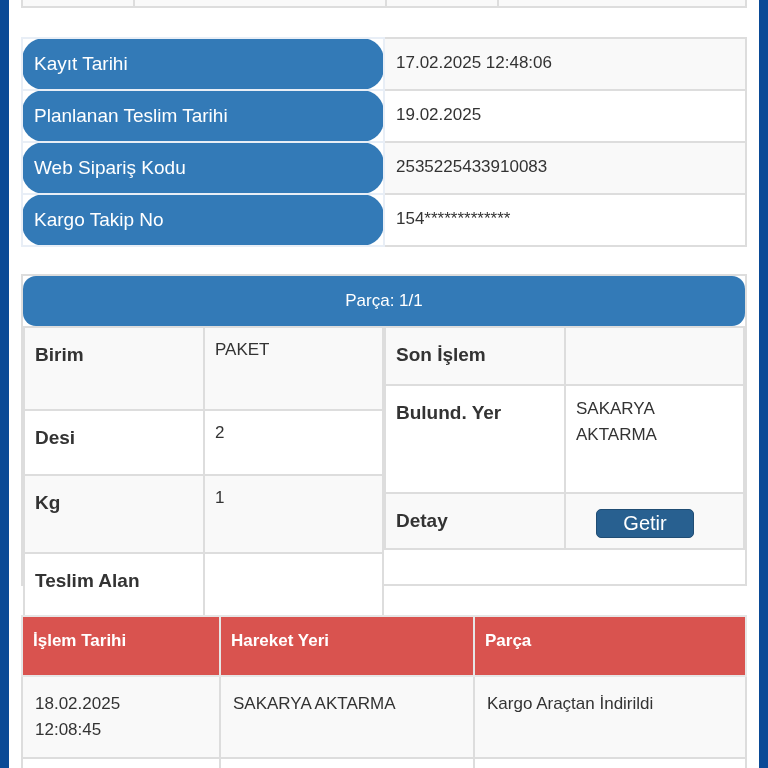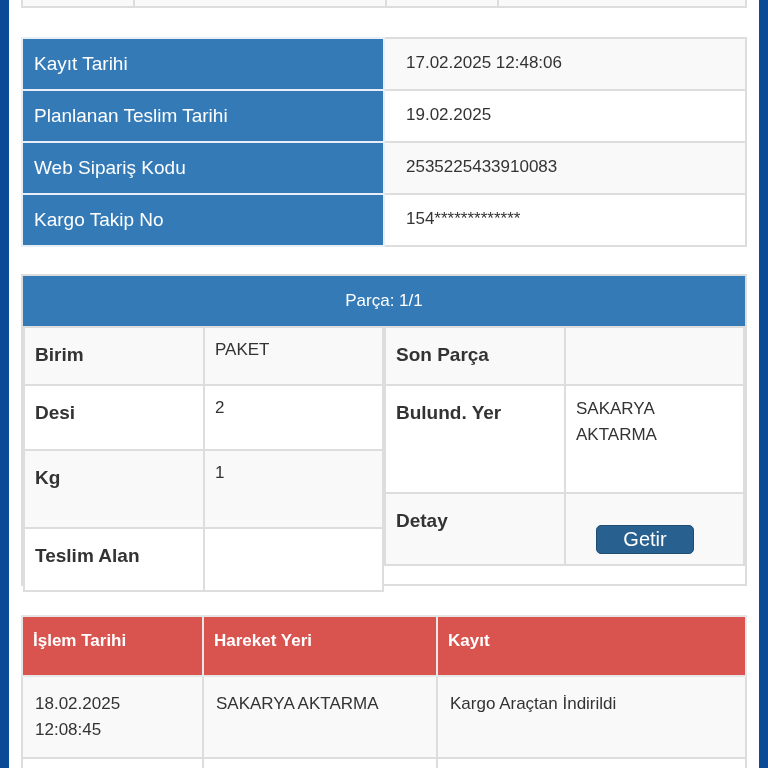--- a/index.html
+++ b/index.html
@@ -15,39 +15,39 @@
     table { border-collapse:collapse; position:absolute; table-layout:fixed; }
     td, th { border:2px solid #dddddd; box-sizing:border-box; }
 
     
     .prev-table { left:12px; top:-20px; width:726px; height:28px; }
     .prev-table td { background:#f9f9f9; }
 
     
     .info-table { left:12px; top:37px; width:726px; }
     .info-table td { height:52px; font-size:19px; }
-    .info-table td.lbl { background:#337ab7; color:#fff; width:362px; padding-left:11px; border-color:#e8eef6; }
-    .info-table td.val { color:#333; font-size:17px; padding-left:21px; vertical-align:top; padding-top:14px; }
+    .info-table td.lbl { background:#337ab7; color:#fff; width:362px; padding-left:11px; border-color:#e8eef6;border-radius:22px; }
+    .info-table td.val { color:#333; font-size:17px; padding-left:11px; vertical-align:top; padding-top:14px; }
     .info-table tr:nth-child(odd) td.val { background:#f9f9f9; }
     .info-table tr:nth-child(even) td.val { background:#ffffff; }
 
     
     .parca { position:absolute; left:12px; top:274px; width:726px; height:312px; border:2px solid #dddddd; box-sizing:border-box; background:#fff; }
-    .parca-head { background:#337ab7; color:#fff; text-align:center; font-size:17px; height:50px; line-height:50px; }
+    .parca-head { background:#337ab7; color:#fff; text-align:center; font-size:17px; height:50px; line-height:50px;border-radius:13px; }
     .parca-body { display:flex; }
     .parca-col { width:50%; }
     .parca table { position:static; width:100%; }
     .parca td { font-size:17px; color:#333; vertical-align:top; padding:12px 10px; }
     .parca td.k { font-weight:bold; font-size:19px; padding-top:16px; width:180px; }
     .parca tr:nth-child(odd) td { background:#f9f9f9; }
     .parca tr:nth-child(even) td { background:#ffffff; }
     .getir {
       display:inline-block; background:#286090; color:#fff; border:1px solid #204d74;
       border-radius:5px; font-size:20px; width:96px; height:27px; line-height:27px;
-      text-align:center; margin-left:30px; margin-top:21px;
+      text-align:center; margin-left:30px; margin-top:5px;
     }
 
     
     .hist-table { left:12px; top:615px; width:726px; }
     .hist-table th { background:#d9534f; color:#fff; font-weight:bold; font-size:17px; text-align:left; padding:14px 10px; height:60px; vertical-align:top; border-color:#e6e6e6; }
     .hist-table td { font-size:17px; color:#333; vertical-align:top; padding:14px 12px; height:78px; line-height:26px; }
     .hist-table tr.r0 td { background:#f9f9f9; }
     .hist-table tr.r1 td { background:#ffffff; }
   </style>
 </head>
@@ -86,21 +86,21 @@
     </tr>
   </tbody>
     </table>
 
   <div class="parca">
     <div class="parca-head">Parça: 1/1</div>
     <div class="parca-body">
       <div class="parca-col">
         <table>
           <tbody>
-              <tr style="height:58px">
+              <tr style="height:83px">
                 <td class="k">Birim</td>
                 <td>PAKET</td>
               </tr>
           <tr style="height:65px">
                 <td class="k">Desi</td>
                 <td>2</td>
               </tr>
           <tr style="height:78px">
                 <td class="k">Kg</td>
                 <td>1</td>
@@ -109,43 +109,43 @@
                 <td class="k">Teslim Alan</td>
                 <td></td>
               </tr>
         </tbody>
           </table>
       </div>
       <div class="parca-col">
         <table>
           <tbody>
           <tr style="height:58px">
-                <td class="k">Son Parça</td>
+                <td class="k">Son İşlem</td>
                 <td></td>
               </tr>
           <tr style="height:108px">
                 <td class="k">Bulund. Yer</td>
                 <td style="line-height:26px;padding-top:10px">SAKARYA AKTARMA</td>
               </tr>
           <tr style="height:41px">
                 <td class="k">Detay</td>
                 <td style="padding:10px 0"><span class="getir">Getir</span></td>
               </tr>
         </tbody>
           </table>
       </div>
     </div>
   </div>
 
   <table class="hist-table">
     <thead>
       <tr>
-        <th style="width:181px">İşlem Tarihi</th>
-        <th style="width:234px">Hareket Yeri</th>
-        <th>Kayıt</th>
+        <th style="width:198px">İşlem Tarihi</th>
+        <th style="width:254px">Hareket Yeri</th>
+        <th>Parça</th>
       </tr>
     </thead>
     <tbody>
       <tr class="r0">
         <td><span>18.02.2025</span><br><span>12:08:45</span></td>
         <td>SAKARYA AKTARMA</td>
         <td>Kargo Araçtan İndirildi</td>
       </tr>
       <tr class="r1">
         <td></td>

